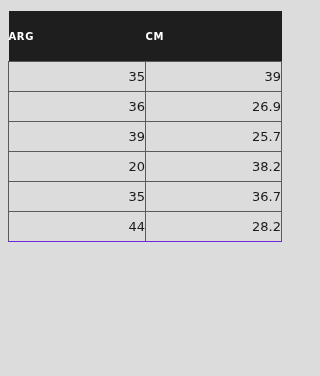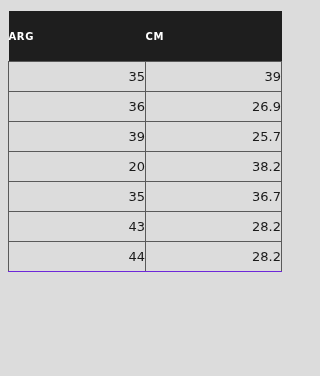--- a/index.html
+++ b/index.html
@@ -96,22 +96,18 @@
       </tr>
       <tr>
         <td>20</td>
         <td>38.2</td>
       </tr>
       <tr>
         <td>35</td>
         <td>36.7</td>
       </tr>
       <tr>
-        <td>43</td>
-        <td>28.2</td>
-      </tr>
-      <tr>
         <td>44</td>
         <td>28.2</td>
       </tr>
     </tbody>
   </table>
 </div>
 
 </body></html>

